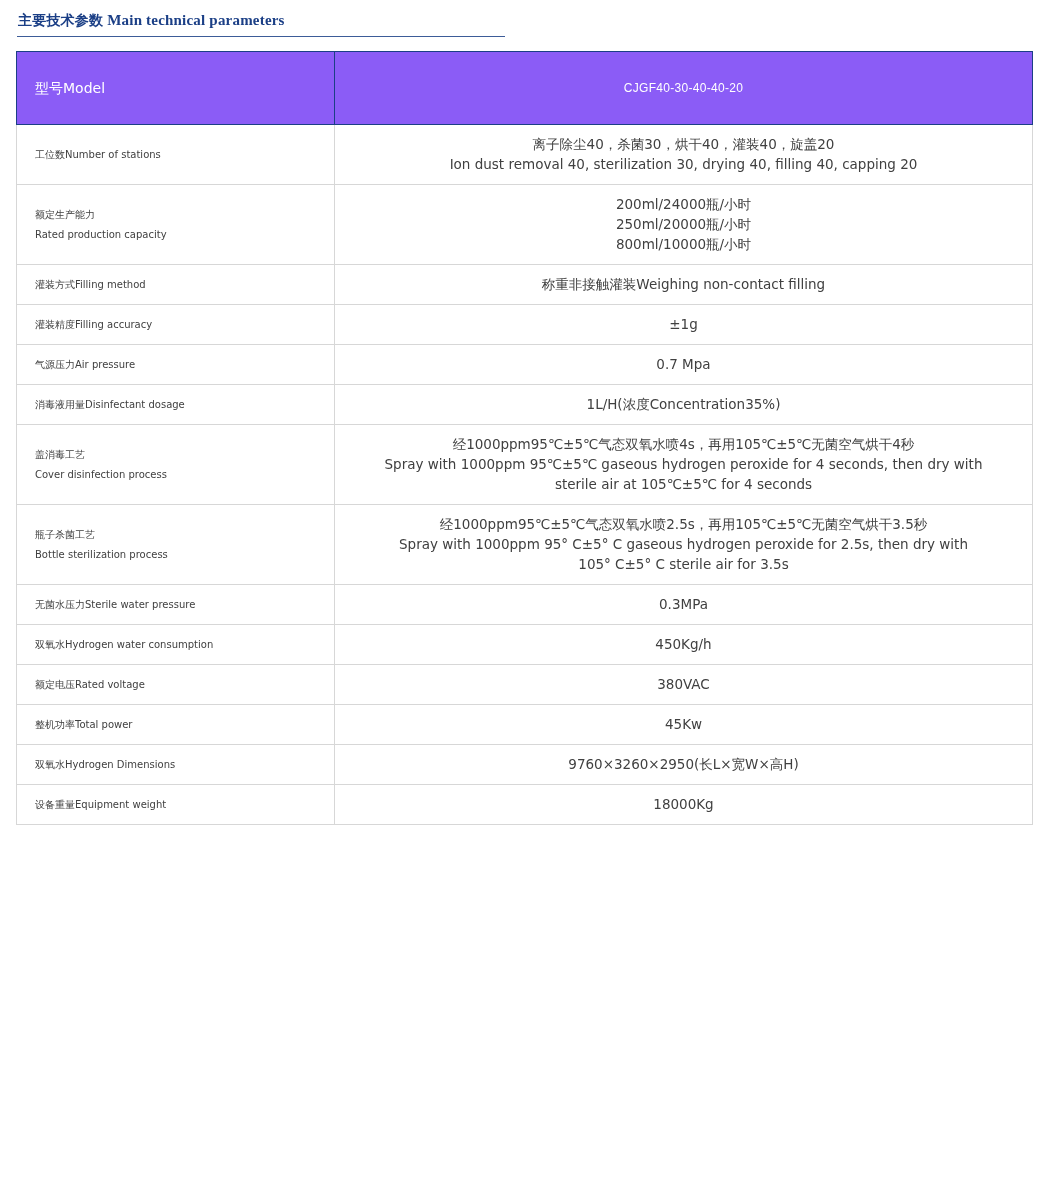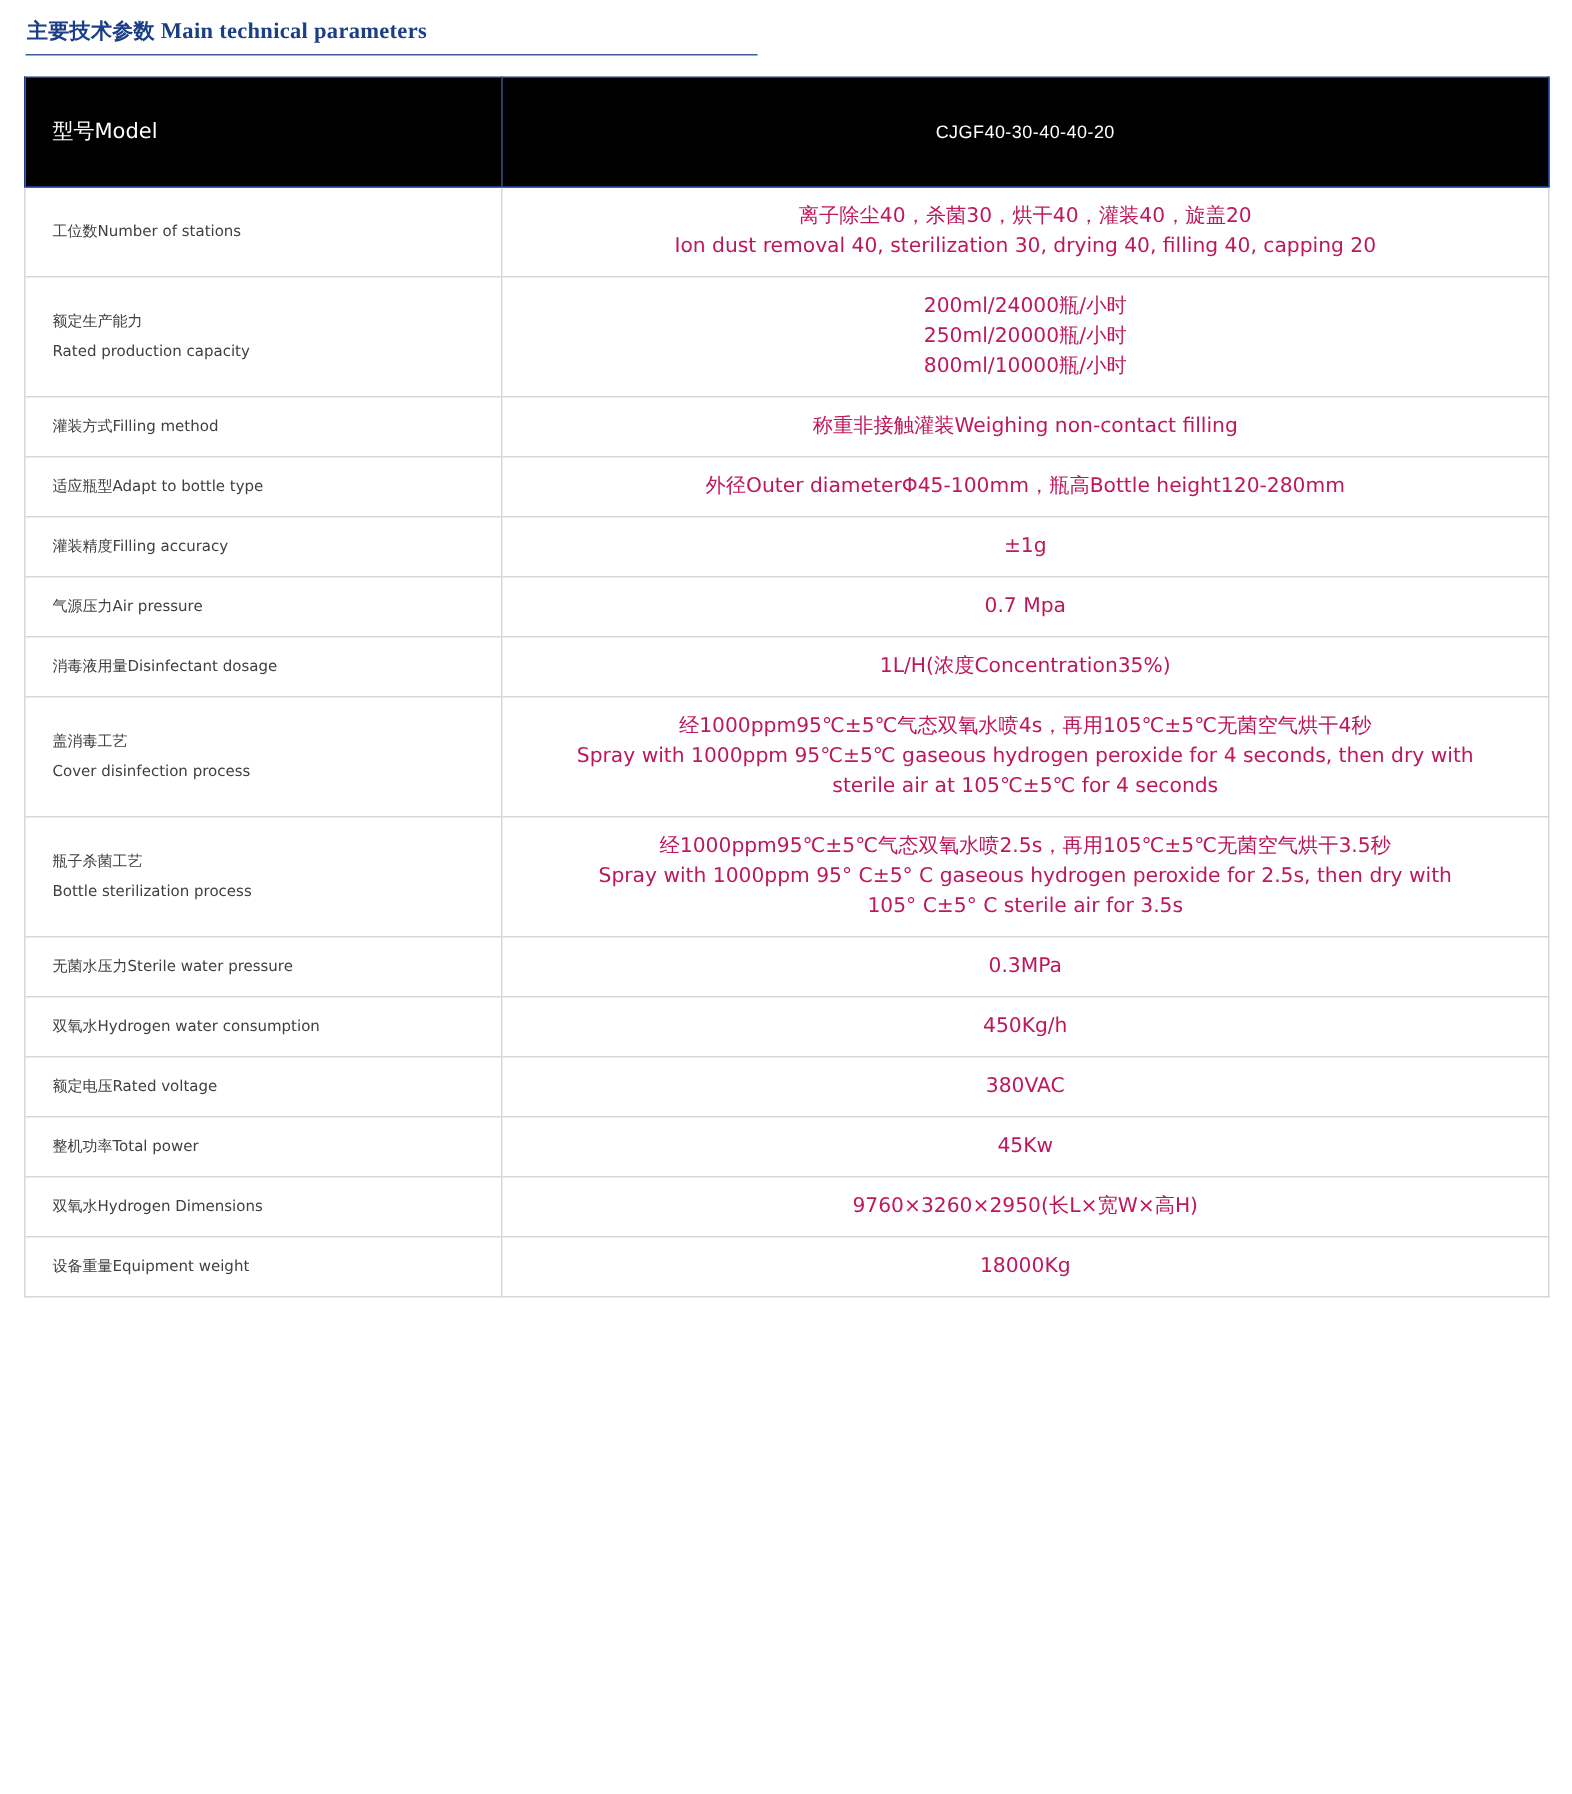--- a/index.html
+++ b/index.html
@@ -56,36 +56,36 @@
     border: 1px solid #d7d7d7;
     vertical-align: middle;
   }
   table.spec tr.header-row td {
     border: 1px solid #1b3f86;
   }
   .col-label { width: 318px; }
   .col-value { width: 698px; }
 
   tr.header-row td {
-    background: #000000;
+    background: #8b5cf6;
     color: #ffffff;
     height: 52px;
   }
   td.label {
     padding: 10px 0 10px 18px;
     font-size: 10px;
     line-height: 19px;
     color: #404040;
   }
   td.value {
     padding: 10px 14px;
     font-size: 13.5px;
     line-height: 19px;
     text-align: center;
-    color: #be185d;
+    color: #404040;
   }
   tr.header-row td.label {
     font-size: 14px;
     color: #ffffff;
   }
   tr.header-row td.value {
     font-size: 12px;
     color: #ffffff;
     letter-spacing: 0.3px;
   }
@@ -136,28 +136,20 @@
         <tr>
           <td class="label cn">
             <span class="line">灌装方式Filling method</span>
           </td>
           <td class="value cn">
             <span class="line">称重非接触灌装Weighing non-contact filling</span>
           </td>
         </tr>
         <tr>
           <td class="label cn">
-            <span class="line">适应瓶型Adapt to bottle type</span>
-          </td>
-          <td class="value cn">
-            <span class="line">外径Outer diameterΦ45-100mm，瓶高Bottle height120-280mm</span>
-          </td>
-        </tr>
-        <tr>
-          <td class="label cn">
             <span class="line">灌装精度Filling accuracy</span>
           </td>
           <td class="value cn">
             <span class="line">±1g</span>
           </td>
         </tr>
         <tr>
           <td class="label cn">
             <span class="line">气源压力Air pressure</span>
           </td>

